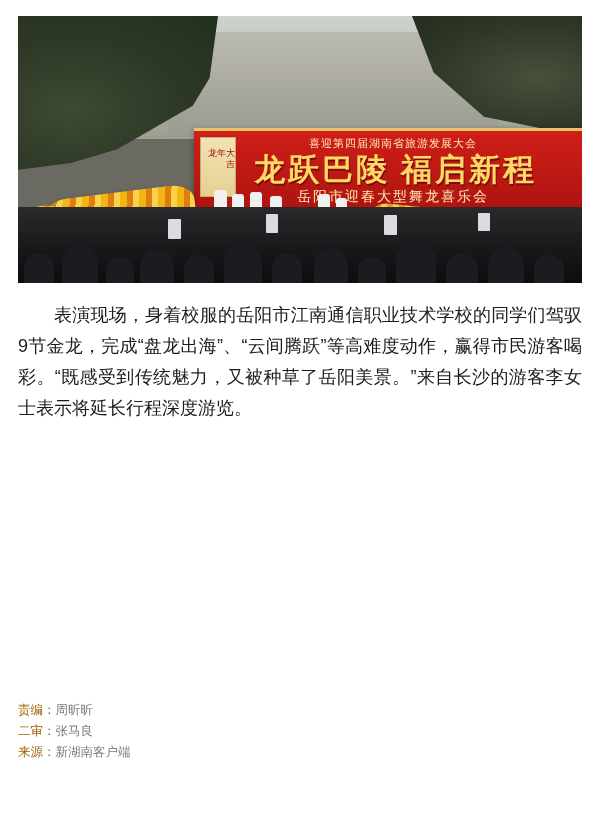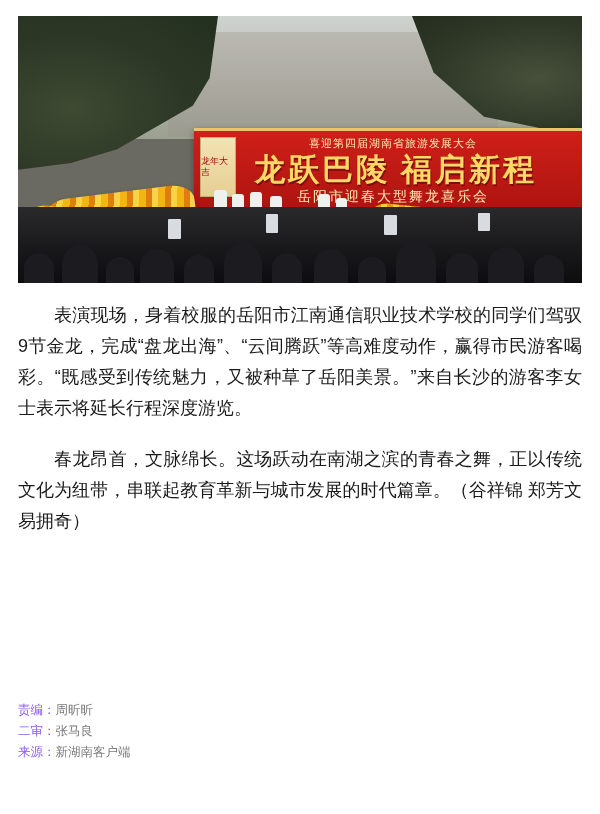--- a/index.html
+++ b/index.html
@@ -94,22 +94,22 @@
   }
   .photo .banner-side-left {
     position: absolute;
     left: 6px; top: 6px;
     width: 36px; height: 60px;
     background: linear-gradient(#f3e2b4, #e6cf93);
     border: 1px solid #c9ad6c;
     color: #a0120f;
     font-size: 9px;
     line-height: 11px;
-    text-align: left;
-    padding-top: 18px;
+    text-align: right;
+    padding-top: 10px;
     box-sizing: border-box;
   }
   .photo .banner-side-right {
     position: absolute;
     right: 8px; bottom: 6px;
     color: #f3d9a0;
     font-size: 7px;
     letter-spacing: .5px;
   }
   .photo .stage {
@@ -191,21 +191,21 @@
     left: 18px;
     top: 700px;
     width: 564px;
   }
   .credit-line {
     font-size: 12.5px;
     line-height: 21px;
     color: #7a7a7a;
     white-space: nowrap;
   }
-  .credit-line .ck { color: #8b5cf6; }
+  .credit-line .ck { color: #a16207; }
 </style>
 </head>
 <body>
 
 <div class="page">
 
   <div class="photo">
     <div class="sky"></div>
     <div class="building"></div>
     <div class="treeline-left"></div>
@@ -249,21 +249,20 @@
       <div class="head" style="left:516px;width:30px;height:28px;"></div>
       <div class="phone" style="left:150px;bottom:44px;width:13px;height:20px;"></div>
       <div class="phone" style="left:248px;bottom:50px;width:12px;height:19px;"></div>
       <div class="phone" style="left:366px;bottom:48px;width:13px;height:20px;"></div>
       <div class="phone" style="left:460px;bottom:52px;width:12px;height:18px;"></div>
     </div>
   </div>
 
   <div class="article">
     <p class="para">表演现场，身着校服的岳阳市江南通信职业技术学校的同学们驾驭9节金龙，完成“盘龙出海”、“云间腾跃”等高难度动作，赢得市民游客喝彩。“既感受到传统魅力，又被种草了岳阳美景。”来自长沙的游客李女士表示将延长行程深度游览。</p>
-    <p class="para">春龙昂首，文脉绵长。这场跃动在南湖之滨的青春之舞，正以传统文化为纽带，串联起教育革新与城市发展的时代篇章。（谷祥锦 郑芳文 易拥奇）</p>
   </div>
 
   <div class="credits">
     <div class="credit-line">
       <span class="ck">责编：</span><span>周昕昕</span>
     </div>
     <div class="credit-line">
       <span class="ck">二审：</span><span>张马良</span>
     </div>
     <div class="credit-line">

